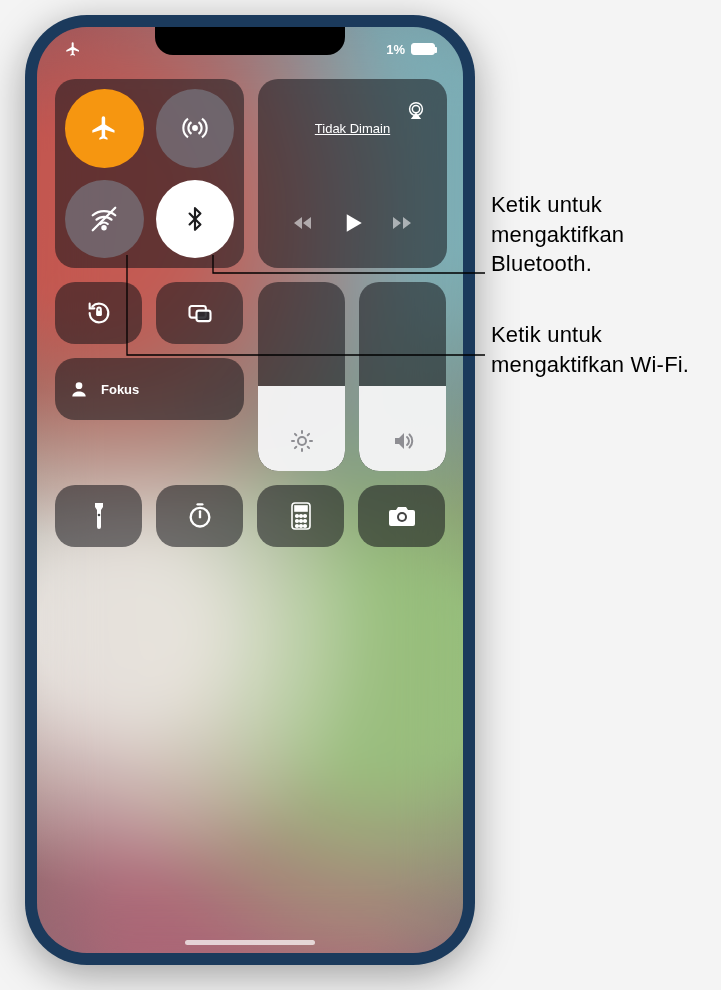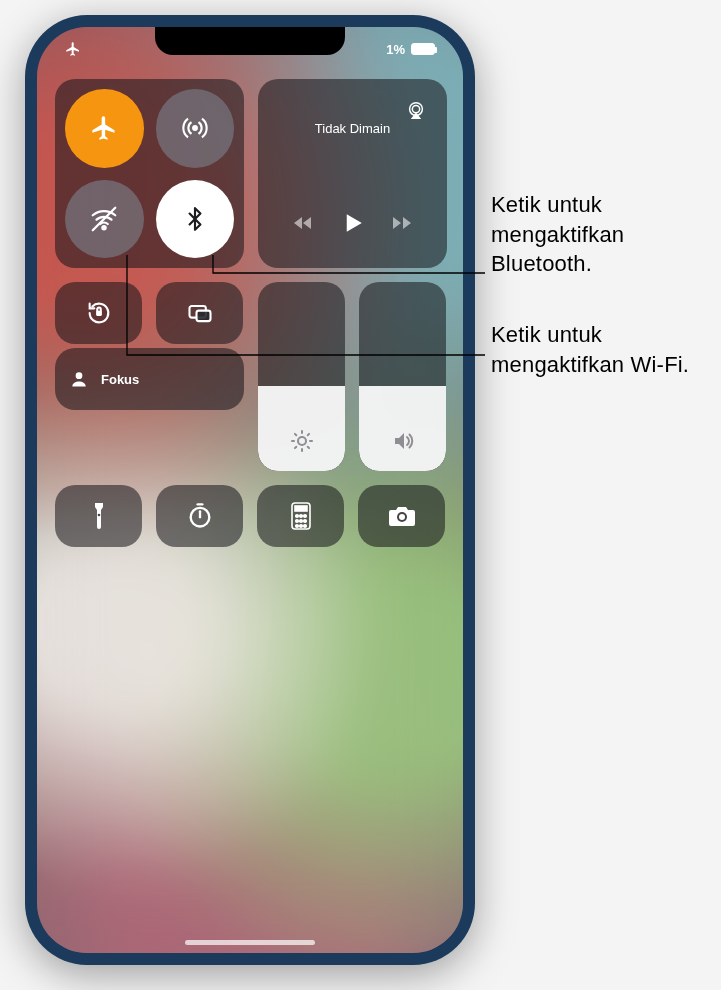--- a/index.html
+++ b/index.html
@@ -112,21 +112,21 @@
   .circle-btn {
     border-radius: 50%;
     display: flex; align-items: center; justify-content: center;
     background: rgba(120,120,130,.7);
     color: #fff;
   }
   .circle-orange { background: #ff9500; }
   .circle-white  { background: #fff; color: #1c1c1e; }
   .media-inner { width: 100%; height: 100%; position: relative; display: flex; flex-direction: column; align-items: center; justify-content: flex-start; padding: 10px 10px 14px; }
   .airplay-ic { position: absolute; top: 10px; right: 10px; }
-  .media-title { font-size: 13px; font-weight: 500; margin-top: 22px; }
+  .media-title { font-size: 13px; font-weight: 500; margin-top: 22px; text-decoration: underline; }
   .media-ctrls { position: absolute; bottom: 20px; width: 100%; display: flex; justify-content: space-evenly; align-items: center; color: rgba(255,255,255,.85); }
   .small-tile { width: 87px; height: 62px; }
   .focus-tile { width: 189px; height: 62px; justify-content: flex-start; padding-left: 14px; gap: 12px; font-size: 13px; font-weight: 600; }
   .slider {
     width: 87px;
     height: 189px;
     background: rgba(20,20,25,.55);
     border-radius: 20px;
     position: relative;
     overflow: hidden;
@@ -139,21 +139,21 @@
     background: rgba(255,255,255,.92);
     border-radius: 0 0 20px 20px;
   }
   .slider-ic {
     position: absolute;
     bottom: 18px;
     color: #8e8e93;
   }
   .util-tile { width: 87px; height: 62px; }
   .col-sliders { display: flex; gap: 14px; }
-  .col-left-two { display: flex; flex-direction: column; gap: 4px; }
+  .col-left-two { display: flex; flex-direction: column; gap: 14px; }
   .callouts {
     position: absolute;
     right: 0; top: 0;
     width: 230px;
     height: 500px;
     font-size: 22px;
     line-height: 1.35;
     color: #000;
   }
   .callout {

